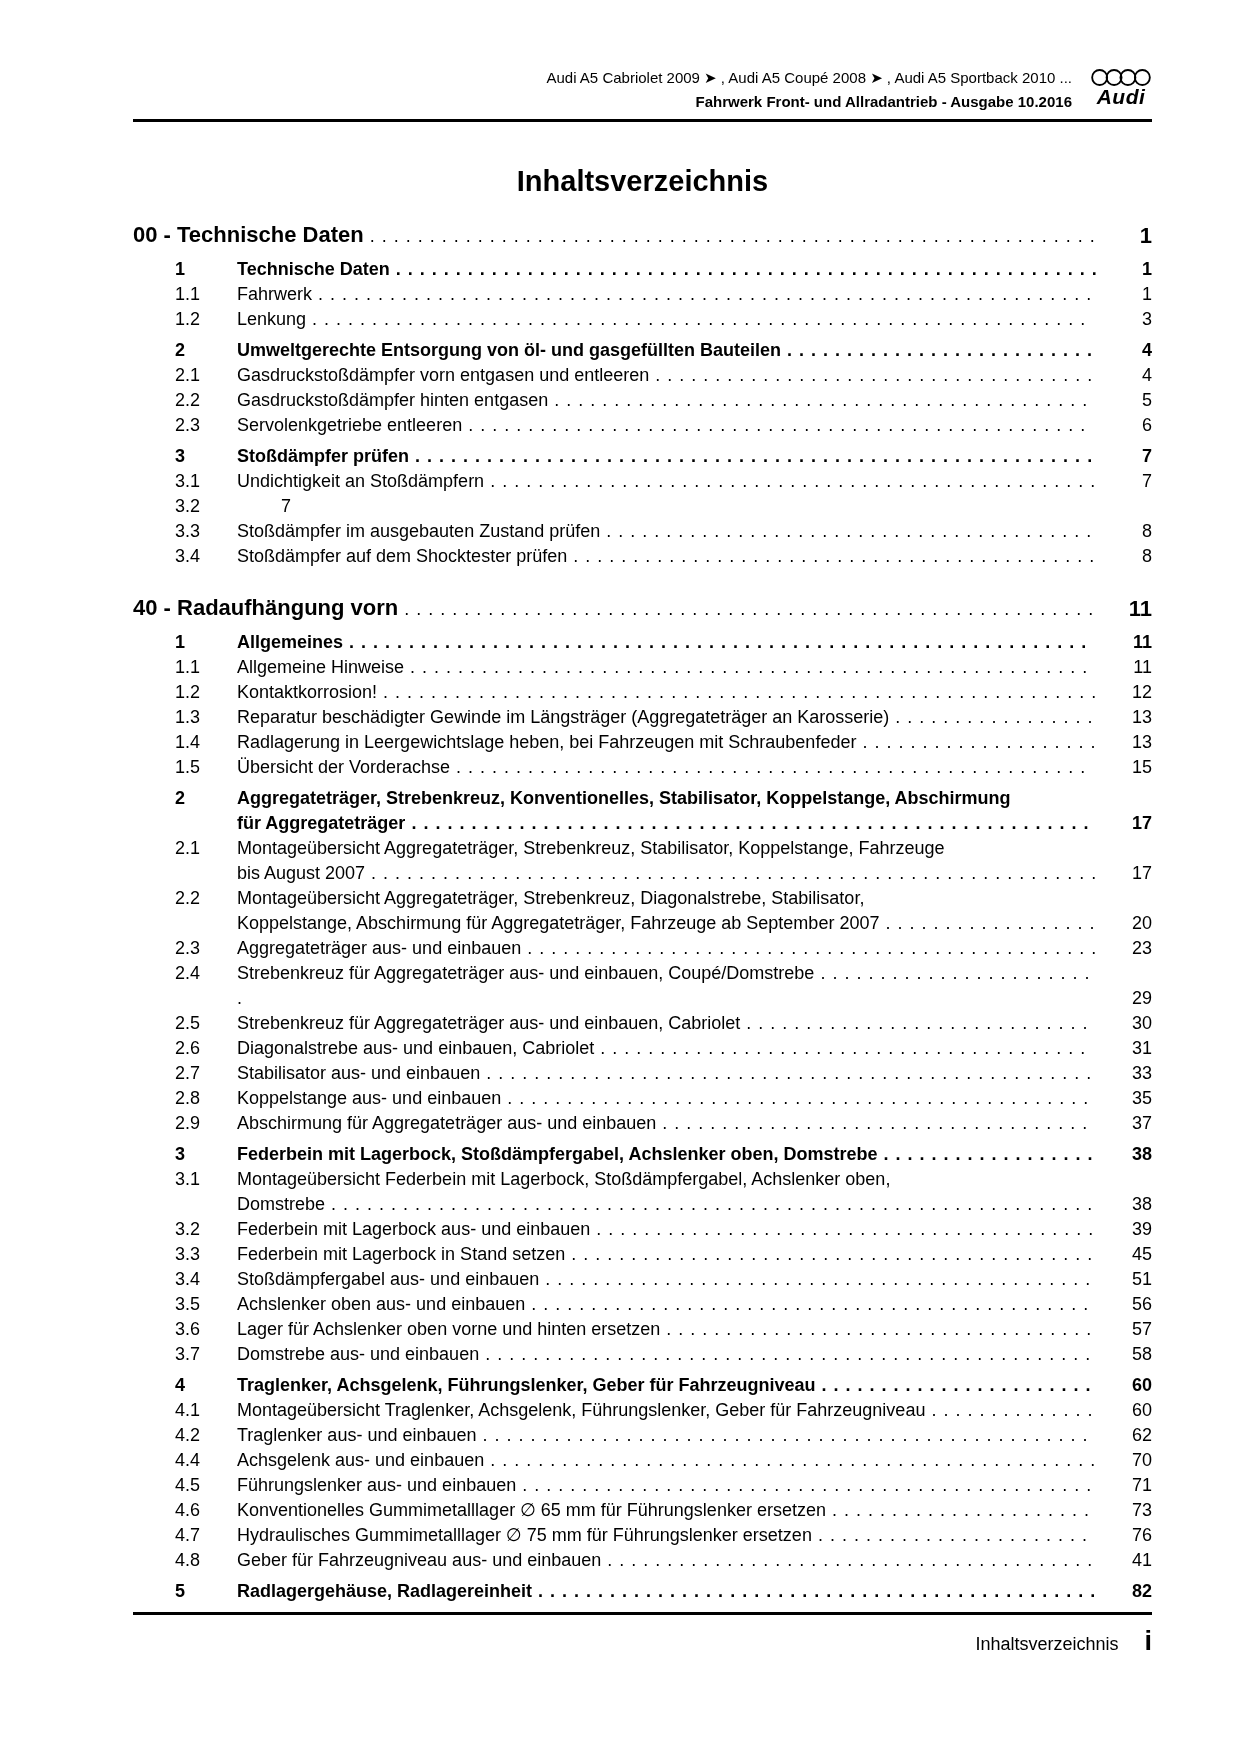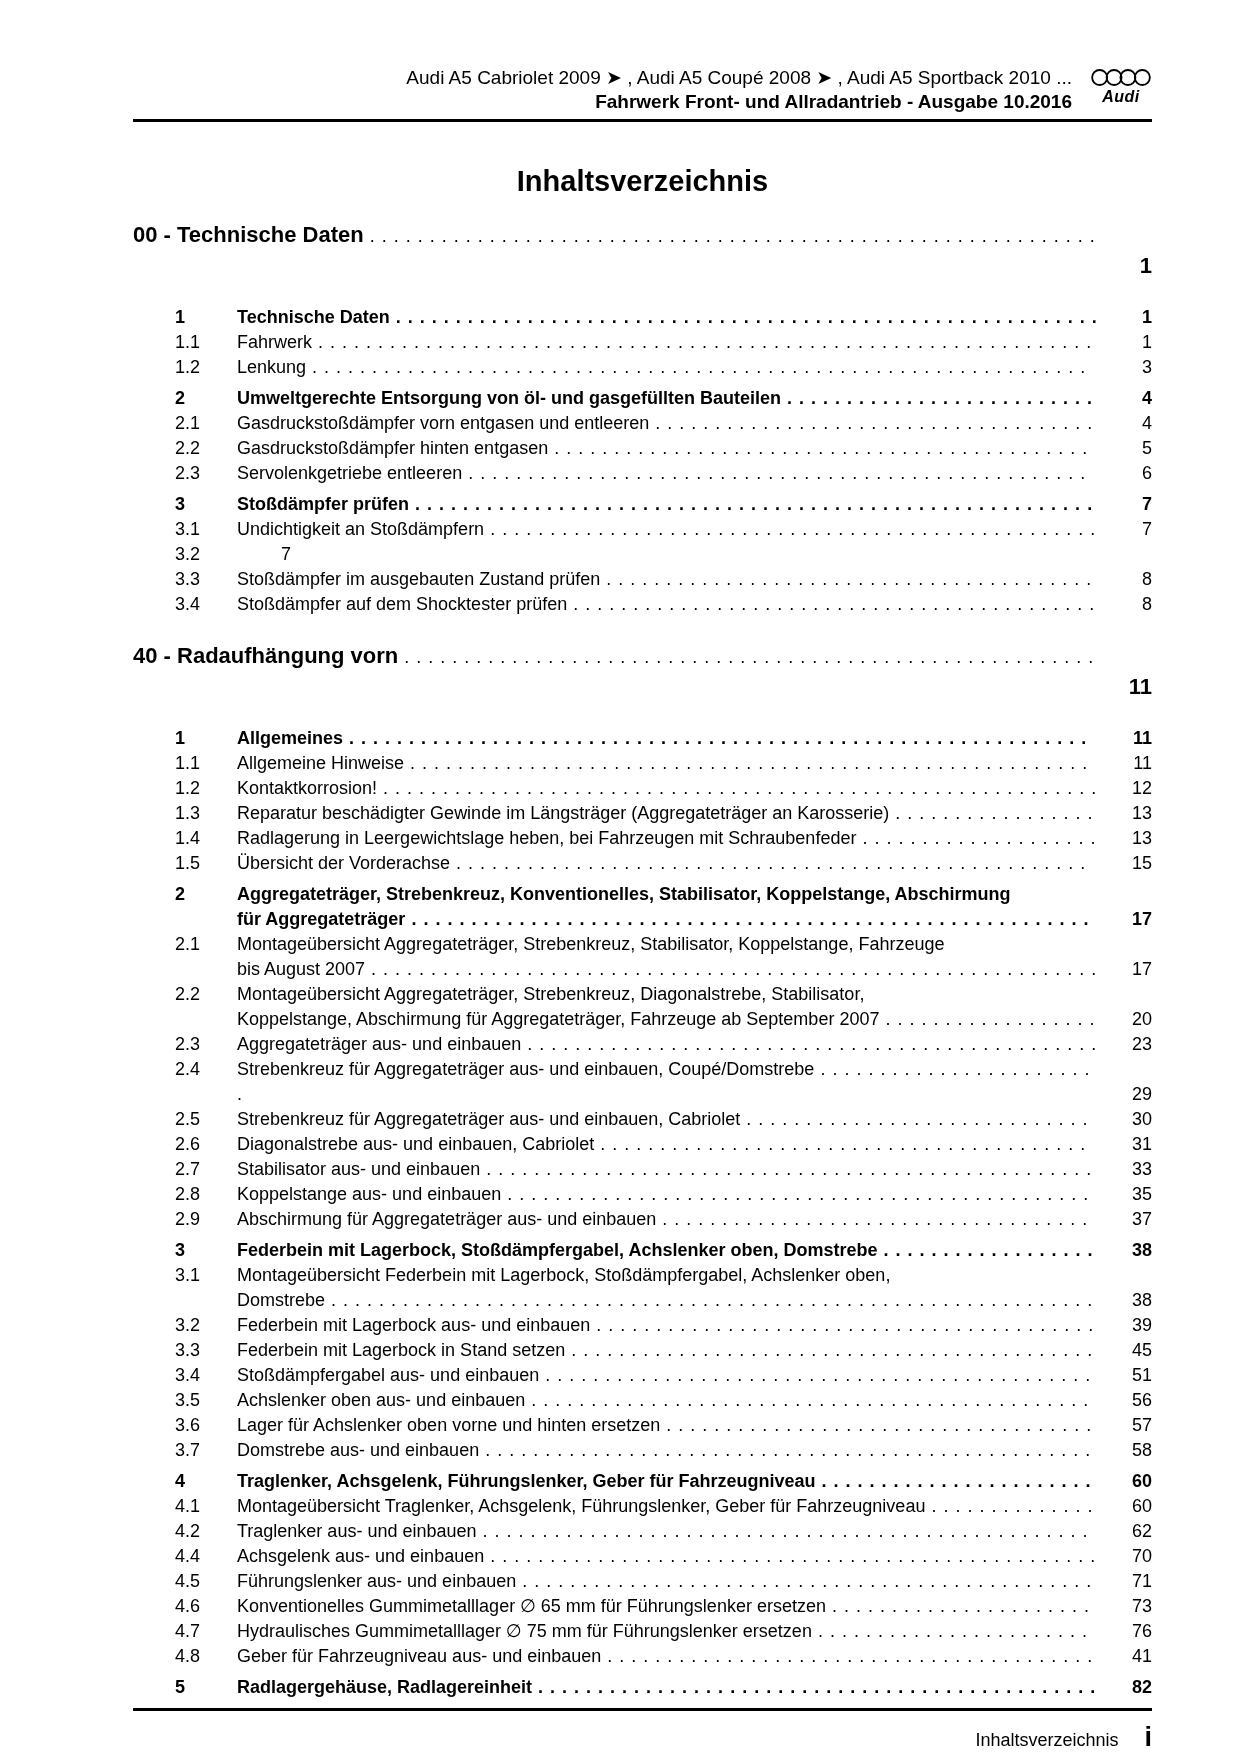--- a/index.html
+++ b/index.html
@@ -8,41 +8,41 @@
     width: 1240px; height: 1754px;
     box-sizing: border-box;
     padding: 66px 88px 0 133px;
     background: #ffffff;
     color: #000;
     font-family: "Liberation Sans", "DejaVu Sans", sans-serif;
     overflow: hidden;
   }
   
   .hdr { display: flex; justify-content: flex-end; align-items: flex-start; }
-  .hdr-text { text-align: right; font-size: 19px; line-height: 24px; white-space: nowrap; }
+  .hdr-text { text-align: right; font-size: 15px; line-height: 24px; white-space: nowrap; }
   .hdr-line2 { font-weight: bold; }
   .logo { margin-left: 18px; width: 62px; text-align: center; }
   .logo svg { display: block; margin: 2px auto 0 auto; }
-  .audi-word { font-weight: bold; font-style: italic; font-size: 16px; line-height: 20px; letter-spacing: 0.5px; }
+  .audi-word { font-weight: bold; font-style: italic; font-size: 21px; line-height: 20px; letter-spacing: 0.5px; }
   .rule { border: none; border-top: 3px solid #000; margin: 0; }
   .hdr-rule { margin-top: 5px; }
   
   h1.doc-title {
     margin: 40px 0 20px 0;
     text-align: center;
     font-size: 29px;
     line-height: 38px;
     font-weight: bold;
   }
   
   .chapter + .chapter { margin-top: 24px; }
   .entry { display: flex; align-items: stretch; font-size: 18px; line-height: 25px; }
   .entry.bold { font-weight: bold; }
   .entry.bold { margin-top: 6px; }
-  .chapter-head { font-size: 22px; line-height: 30px; font-weight: bold; margin-bottom: 4px; flex-direction: column; }
+  .chapter-head { font-size: 22px; line-height: 30px; font-weight: bold; margin-bottom: 4px; }
   .num { width: 62px; flex: 0 0 62px; margin-left: 42px; align-self: flex-start; }
   .body { flex: 1 1 auto; min-width: 0; overflow: hidden; }
   .etitle { white-space: pre-wrap; }
   .leader { letter-spacing: 1px; white-space: normal; }
   .chapter-head .leader { font-size: 18px; font-weight: normal; }
   .pagecol {
     flex: 0 0 48px; width: 48px;
     text-align: right;
     align-self: flex-end;
     padding-left: 6px;

